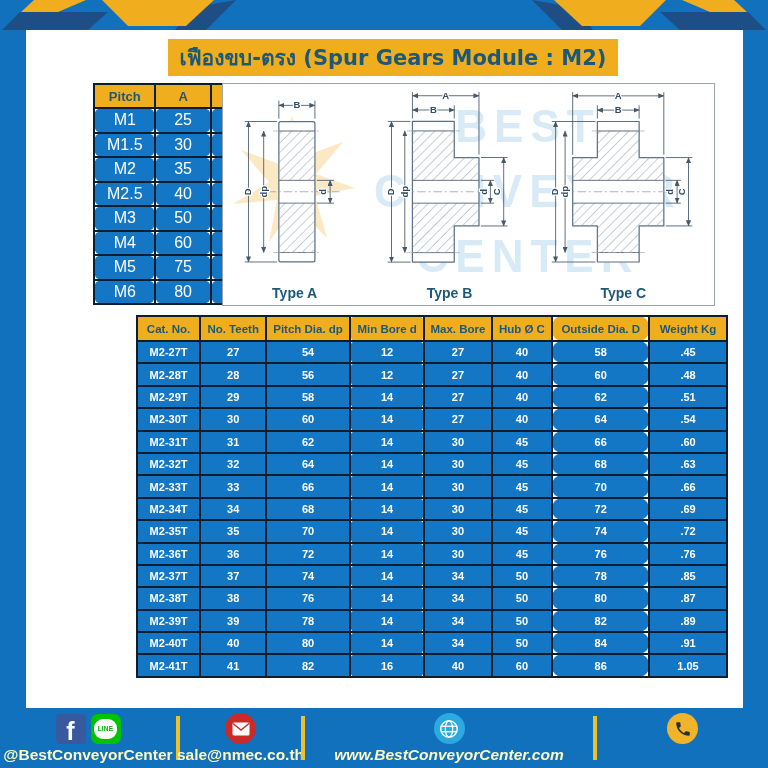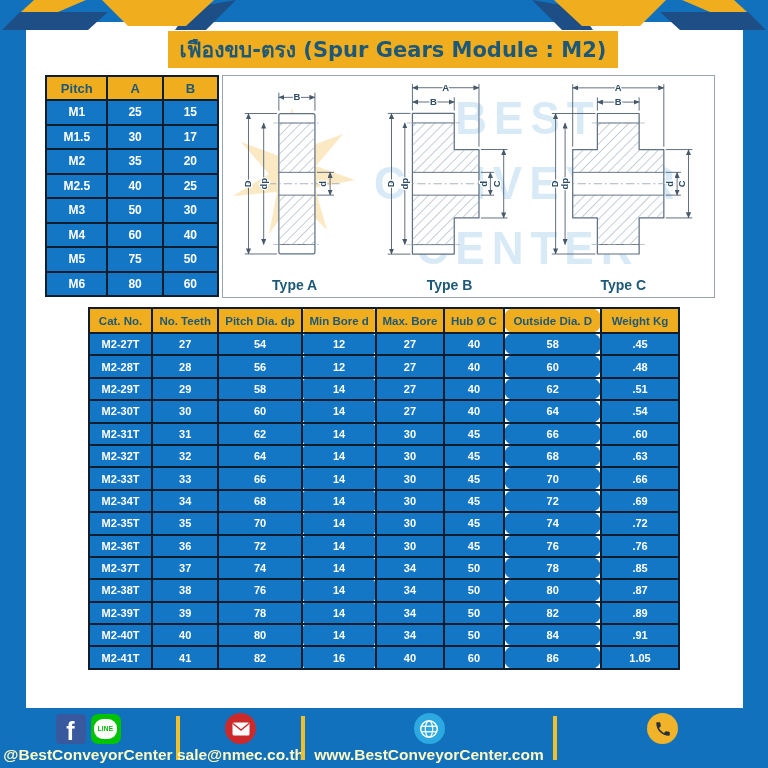--- a/index.html
+++ b/index.html
@@ -4,36 +4,36 @@
 <style>
   html,body{margin:0;padding:0;}
   body{
     width:768px;height:768px;position:relative;overflow:hidden;
     background:#1171BC;
     font-family:"Liberation Sans","DejaVu Sans",sans-serif;
   }
   
   #top-decor{position:absolute;top:0;left:0;z-index:3;}
   
-  .page{position:absolute;left:26px;top:22px;width:717px;height:686px;background:#ffffff;z-index:1;}
+  .page{position:absolute;left:26px;top:30px;width:717px;height:686px;background:#ffffff;z-index:1;}
   
   .title-bar{
     position:absolute;left:142px;top:9px;width:450px;height:37px;
     background:#F0AE1E;display:flex;align-items:center;justify-content:center;
     color:#1E5878;font-weight:bold;font-size:21px;
     font-family:"DejaVu Sans","Liberation Sans",sans-serif;
   }
   
-  table{border-collapse:collapse;}
+  table{border-collapse:collapse;margin-left:48px;}
   th,td{border:2px solid #0E1E2E;text-align:center;vertical-align:middle;padding:0;}
   th{background:#F0AE1E;color:#1E5878;}
   td{background:#1477C6;color:#ffffff;}
   .pitch-table{position:absolute;left:19px;top:53px;width:174px;}
   .pitch-table th{height:22px;font-size:13px;}
-  .pitch-table td{height:22.5px;font-size:12px;font-weight:bold;}
+  .pitch-table td{height:22.5px;font-size:16px;font-weight:normal;border-radius:8px;}
   .pitch-table .c1{width:62px;} .pitch-table .c2{width:56px;} .pitch-table .c3{width:56px;}
   .spec-table{position:absolute;left:62px;top:285px;width:592px;}
   .spec-table th{height:23px;font-size:11.5px;}
   .spec-table td{height:20.4px;font-size:11px;font-weight:bold;}
   .spec-table th:nth-child(1),.spec-table td:nth-child(1){width:10.7%;}
   .spec-table th:nth-child(2),.spec-table td:nth-child(2){width:11.2%;}
   .spec-table th:nth-child(3),.spec-table td:nth-child(3){width:14.2%;}
   .spec-table th:nth-child(4),.spec-table td:nth-child(4){width:12.6%;border-radius:6px;}
   .spec-table th:nth-child(5),.spec-table td:nth-child(5){width:11.4%;}
   .spec-table th:nth-child(6),.spec-table td:nth-child(6){width:10.3%;}
@@ -491,21 +491,21 @@
   <div class="f-sec" style="width:121px;">
     <div class="circle-icon mail-bg">
       <svg width="18" height="14" viewBox="0 0 18 14">
         <rect x="0.5" y="0.5" width="17" height="13" rx="1.5" fill="#ffffff"></rect>
         <path d="M1,1.5 L9,8 L17,1.5" fill="none" stroke="#CC2A2A" stroke-width="1.4"></path>
       </svg>
     </div>
     <div class="f-label">sale@nmec.co.th</div>
   </div>
   <div class="f-div"></div>
-  <div class="f-sec" style="width:248px;">
+  <div class="f-sec" style="width:288px;font-style:italic;">
     <div class="circle-icon globe-bg">
       <svg width="22" height="22" viewBox="0 0 24 24">
         <circle cx="12" cy="12" r="9" fill="none" stroke="#ffffff" stroke-width="1.6"></circle>
         <ellipse cx="12" cy="12" rx="4" ry="9" fill="none" stroke="#ffffff" stroke-width="1.4"></ellipse>
         <line x1="3.5" y1="9" x2="20.5" y2="9" stroke="#ffffff" stroke-width="1.4"></line>
         <line x1="3.5" y1="15" x2="20.5" y2="15" stroke="#ffffff" stroke-width="1.4"></line>
       </svg>
     </div>
     <div class="f-label">www.BestConveyorCenter.com</div>
   </div>

